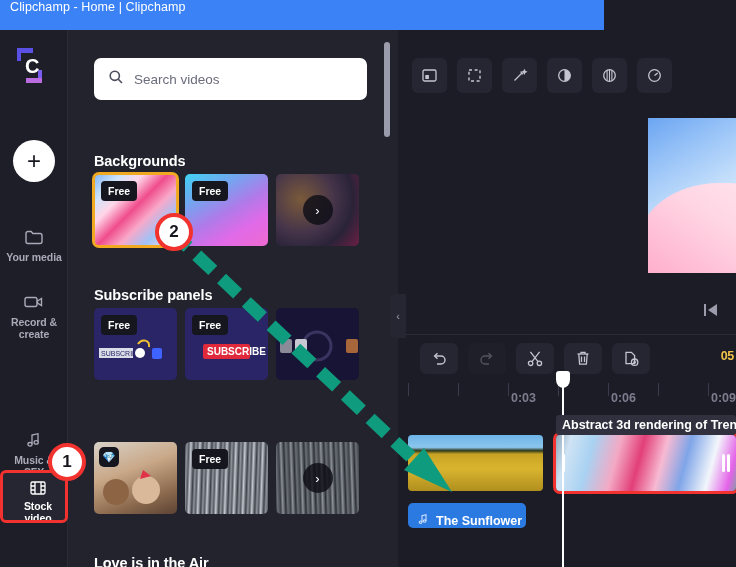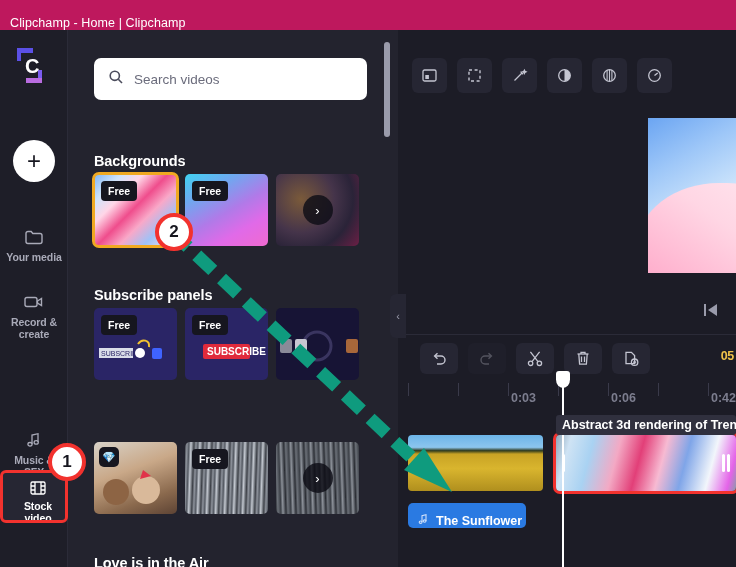--- a/index.html
+++ b/index.html
@@ -6,23 +6,23 @@
   html, body {
     width: 736px; height: 567px;
     background: #1c1c26;
     font-family: "Liberation Sans", sans-serif;
     overflow: hidden;
   }
   #app { position: relative; width: 736px; height: 567px; overflow: hidden; }
 
   
   .titlebar {
-    position: absolute; left: 0; top: 0; width: 736px; height: 30px;
-    background: #be185d;
-    display: flex; align-items: flex-end;
+    position: absolute; left: 0; top: 0; width: 604px; height: 30px;
+    background: #3b82f6;
+    display: flex; align-items: flex-start;
   }
   .titlebar .t-text {
     color: #ffffff; font-size: 12.5px; padding-left: 10px; letter-spacing: .1px;
   }
 
   
   .rail {
     position: absolute; left: 0; top: 30px; width: 68px; height: 537px;
     background: #1e1e28;
     border-right: 1px solid #2b2b38;
@@ -446,21 +446,21 @@
     <div class="ruler">
       <div class="tick" style="left:10px"></div>
       <div class="tick" style="left:60px"></div>
       <div class="tick" style="left:110px"></div>
       <div class="tick" style="left:160px"></div>
       <div class="tick" style="left:210px"></div>
       <div class="tick" style="left:260px"></div>
       <div class="tick" style="left:310px"></div>
       <div class="tlabel" style="left:113px">0:03</div>
       <div class="tlabel" style="left:213px">0:06</div>
-      <div class="tlabel" style="left:313px">0:42</div>
+      <div class="tlabel" style="left:313px">0:09</div>
     </div>
 
     <div class="track-rows">
 
       <div class="clip" style="left:10px; top:24px; width:135px;">
         <div style="position:absolute;inset:0;background:linear-gradient(#6db4e8 0%,#8cc6ee 22%,#2e3a1c 28%,#c8a324 34%,#d9b52e 60%,#b08f1e 100%);"></div>
       </div>
 
       <div class="tooltip" style="left:158px; top:4px; width:180px;">Abstract 3d rendering of Trendy</div>
 

